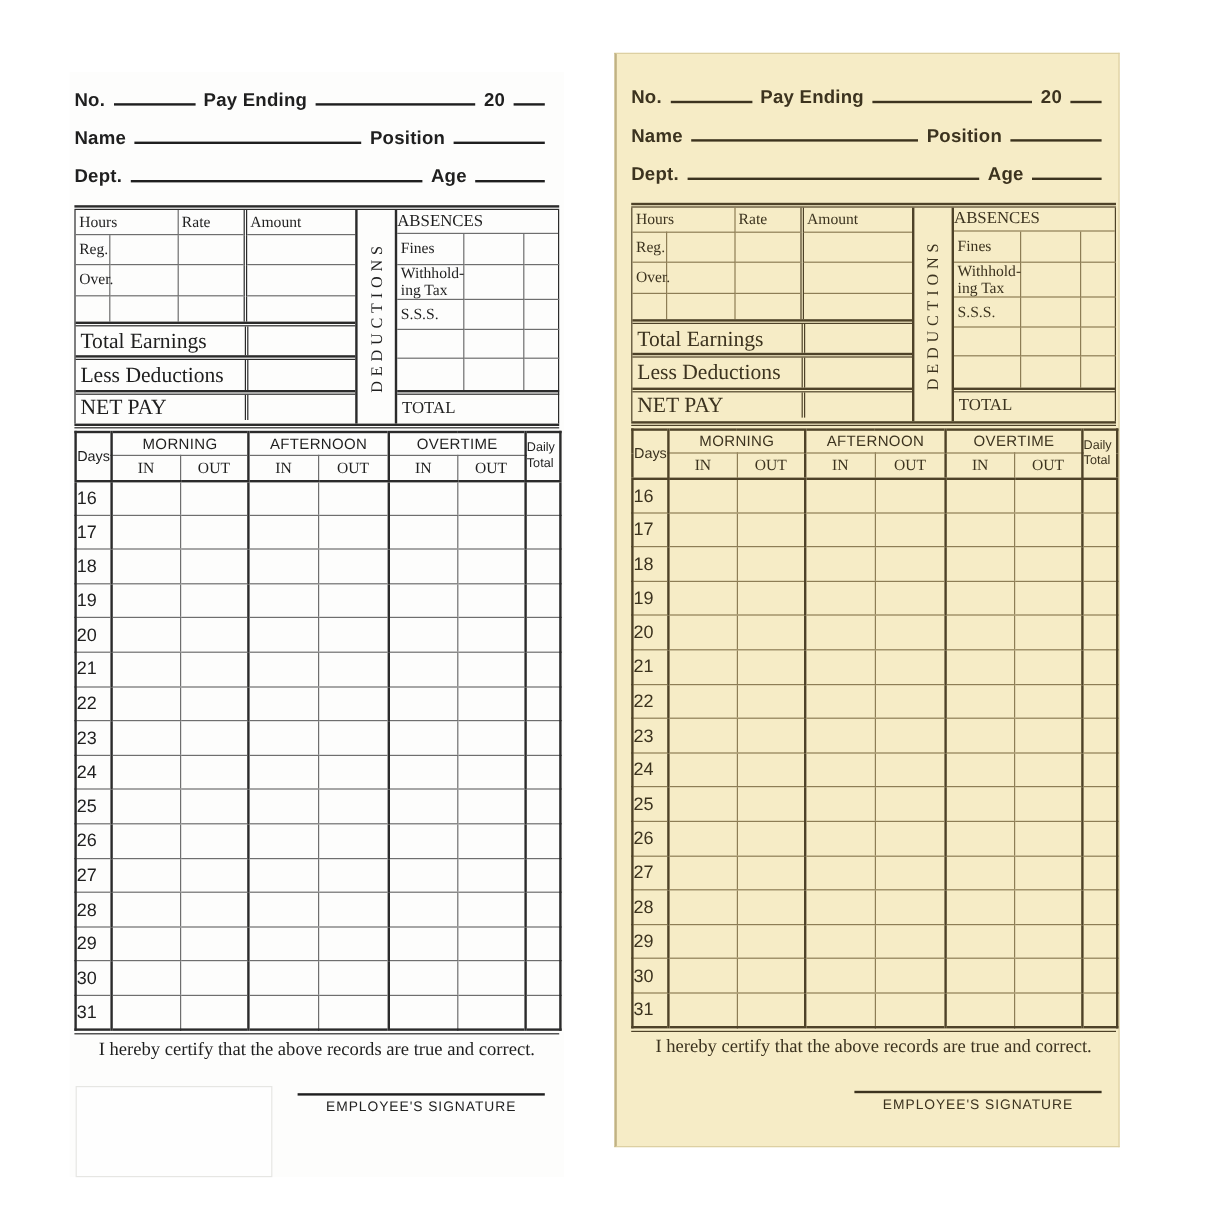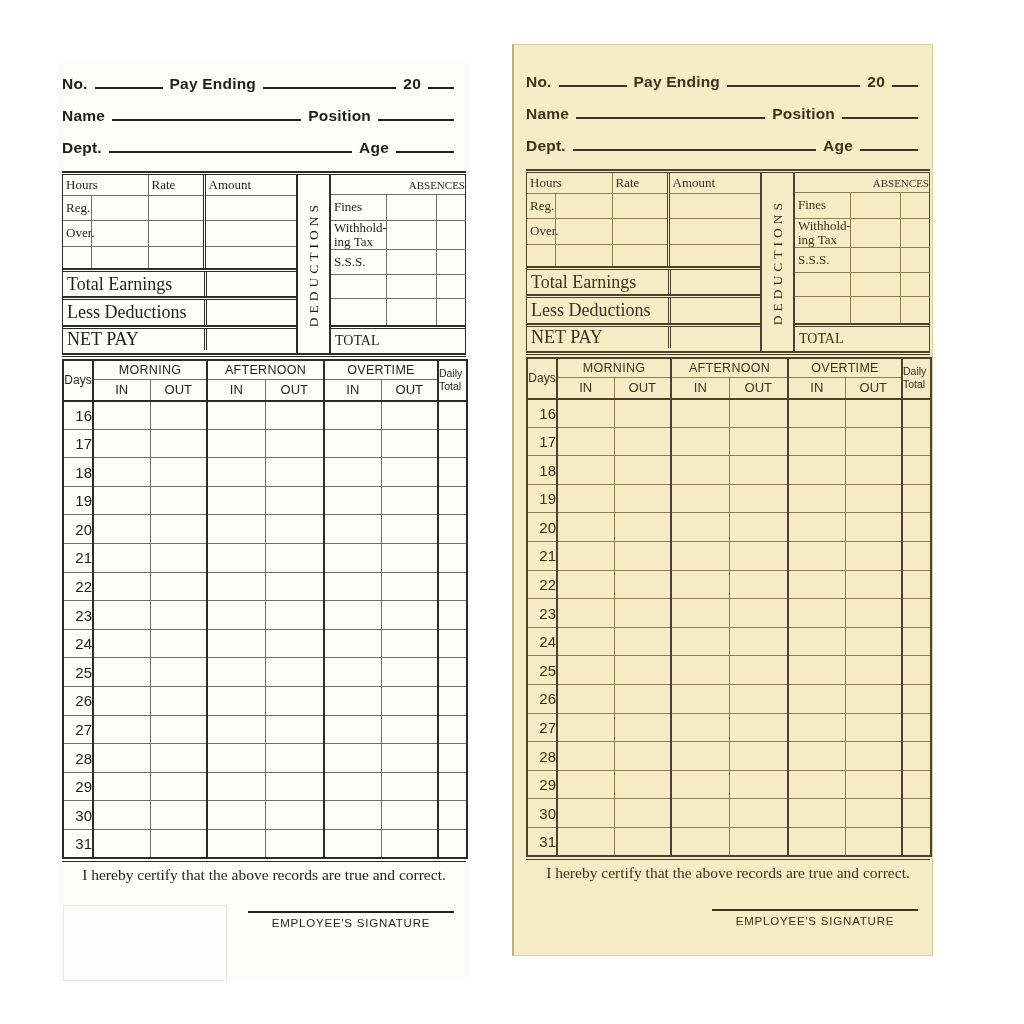--- a/index.html
+++ b/index.html
@@ -51,42 +51,42 @@
                         font-size:18px; padding-left:4px; }
   .sum-row .sum-amt { width:92px; align-self:stretch; border-left:3px double var(--thick); }
   .sum-h24{height:24px} .sum-h25{height:25px} .sum-h21{height:21px}
 
   .ded-strip { width:35px; border-left:2px solid var(--thick); border-right:2px solid var(--thick);
                display:flex; align-items:center; justify-content:center; }
   .ded-strip span { writing-mode:vertical-rl; transform:rotate(180deg);
                     font-family:"Liberation Serif", serif; font-size:13.5px;
                     letter-spacing:4px; color:var(--ink); }
 
-  .abs-title { height:20px; border-bottom:1px solid var(--thin); text-align:right;
-               font-family:"Liberation Serif", serif; font-size:11px; line-height:20px; }
+  .abs-title { height:20px; border-bottom:1px solid var(--thin); text-align:left;
+               font-family:"Liberation Serif", serif; font-size:14px; line-height:20px; }
   .total-row { height:24px; display:flex; align-items:center;
                font-family:"Liberation Serif", serif; font-size:14px; padding-left:4px; }
 
   
   table.timetbl { border-collapse:collapse; table-layout:fixed; width:404px;
                   border:2px solid var(--thick); margin-top:2px; }
   .timetbl th, .timetbl td { padding:0; }
   .timetbl th { font-weight:normal; color:var(--ink); }
   .days-hdr { font-size:12px; border-right:2px solid var(--thick);
               border-bottom:2px solid var(--thick); }
   .grp { font-size:12.5px; border-bottom:1px solid var(--thin); letter-spacing:0.3px; }
-  .inout th { font-size:13px; border-bottom:2px solid var(--thick); height:21px; }
+  .inout th { font-size:13px; border-bottom:2px solid var(--thick); height:21px;font-family:Liberation Serif, serif; }
   .dt-hdr { font-size:10.5px; text-align:left; padding-left:3px; white-space:pre-line;
             line-height:1.25; border-left:2px solid var(--thick);
             border-bottom:2px solid var(--thick); }
   .thickL { border-left:2px solid var(--thick); }
   .thinL  { border-left:1px solid var(--thin); }
   .timetbl tbody td { height:28.6px; border-bottom:1px solid var(--thin); }
   .timetbl tbody tr:last-child td { border-bottom:none; }
-  .timetbl td.c-day { border-right:2px solid var(--thick); text-align:right;
+  .timetbl td.c-day { border-right:2px solid var(--thick); text-align:left;
                       font-size:15px; color:var(--ink); }
   .tbl-underline { width:404px; border-bottom:1.5px solid var(--thick); margin-top:2px; }
 
   
   .certify { margin-top:4px; width:404px; text-align:center;
              font-family:"Liberation Serif", serif; font-size:15.5px; color:var(--ink); }
   .sig-block { width:206px; margin:27px 12px 0 auto; border-top:2px solid var(--ink);
                text-align:center; padding-top:4px; font-size:11.5px;
                letter-spacing:0.8px; color:var(--ink); }
 

